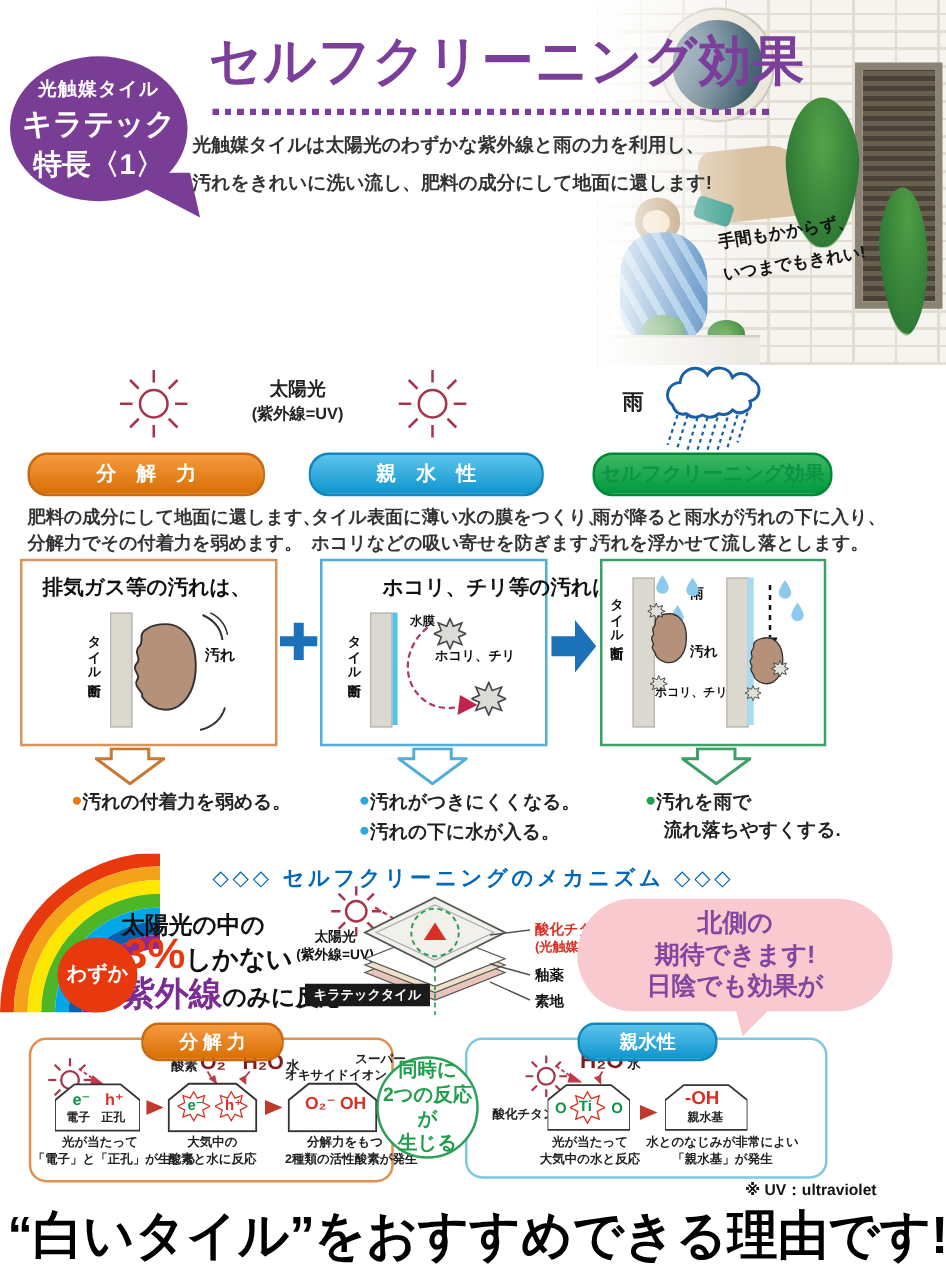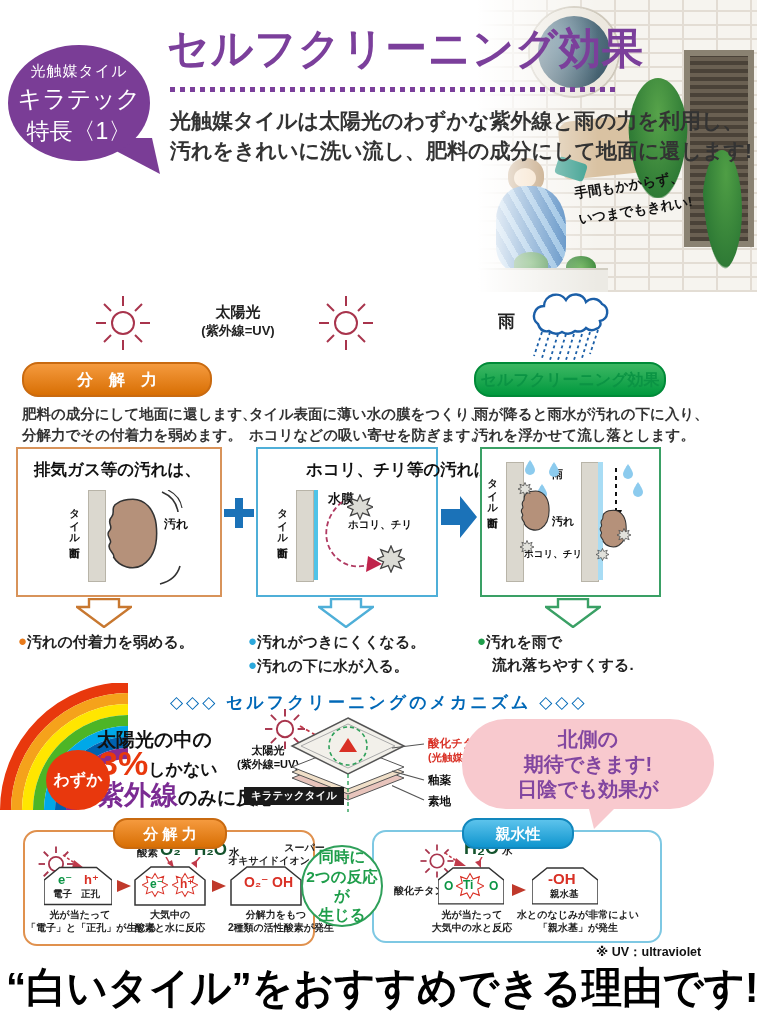--- a/index.html
+++ b/index.html
@@ -2,29 +2,29 @@
 <html><head>
 <meta charset="utf-8">
 <style>
   html,body{margin:0;padding:0;background:#e8e8e8;}
   #page{position:relative;width:757px;height:1027px;background:#fff;overflow:hidden;
         font-family:"Liberation Sans","DejaVu Sans",sans-serif;color:#222;}
   .abs{position:absolute;}
   .b{font-weight:bold;}
   
   .badge{position:absolute;left:8px;top:45px;width:142px;height:116px;background:#7a3d96;
-         border-radius:50%;color:#fff;text-align:center;font-weight:normal;z-index:3;}
+         border-radius:50%;color:#fff;text-align:center;font-weight:bold;z-index:3;}
   .badge .l1{font-size:15px;margin-top:17px;letter-spacing:1px;}
   .badge .l2{font-size:24px;margin-top:2px;}
   .badge .l3{font-size:23px;margin-top:1px;}
   .title{position:absolute;left:167px;top:20px;font-size:43px;font-weight:900;color:#7b3f9b;
          letter-spacing:1px;transform:scaleX(.97);transform-origin:left;white-space:nowrap;z-index:3;}
   .dots{position:absolute;left:170px;top:87px;width:448px;height:5px;z-index:3;
         background:repeating-linear-gradient(90deg,#7b3f9b 0 5px,transparent 5px 10px);}
-  .intro{position:absolute;left:170px;font-size:21px;font-weight:bold;color:#333;white-space:nowrap;z-index:3;}
+  .intro{position:absolute;left:154px;font-size:15px;font-weight:bold;color:#333;white-space:nowrap;z-index:3;}
   
   .photo{position:absolute;left:478px;top:0;width:279px;height:292px;overflow:hidden;
          background:
            repeating-linear-gradient(0deg,#e3ddd4 0 2px,transparent 2px 14px),
            repeating-linear-gradient(90deg,rgba(210,200,188,.55) 0 2px,transparent 2px 34px),
            #f6f4ef;}
   .photo .fade{position:absolute;left:0;top:0;width:120px;height:100%;
          background:linear-gradient(90deg,#fff 0%,rgba(255,255,255,0) 100%);}
   .pnote{position:absolute;left:576px;top:172px;transform:rotate(-9deg);font-size:13.5px;
          font-weight:bold;color:#111;z-index:4;line-height:1.9;white-space:nowrap;}
@@ -40,33 +40,33 @@
   .desc{position:absolute;font-size:14.5px;font-weight:bold;color:#333;line-height:1.45;white-space:nowrap;}
   
   .dbox{position:absolute;top:447px;height:150px;background:#fff;box-sizing:border-box;}
   .dbox.o{border:2.5px solid #d8935a;}
   .dbox.bl{border:2.5px solid #4fafd8;}
   .dbox.g{border:2.5px solid #3aa065;}
   .boxtitle{position:absolute;font-size:16.5px;font-weight:bold;color:#111;white-space:nowrap;}
   .tilebar{position:absolute;width:16px;background:#dbd8cf;border:1px solid #b8b4a8;}
   .vtext{position:absolute;writing-mode:vertical-rl;font-size:10.5px;font-weight:bold;color:#111;letter-spacing:1px;}
   .slabel{position:absolute;font-size:11px;font-weight:bold;color:#111;white-space:nowrap;}
-  .result{position:absolute;top:629px;font-size:15px;font-weight:bold;color:#222;line-height:1.55;white-space:nowrap;}
+  .result{position:absolute;top:629px;font-size:15px;font-weight:bold;color:#222;line-height:1.55;white-space:nowrap;margin-left:39px;}
   .result .dot{font-size:15px;vertical-align:1px;}
   .dot.o{color:#e87a1a}.dot.b2{color:#2ba8dc}.dot.g2{color:#1f9e4b}
   
   .mtitle{position:absolute;left:170px;top:691px;font-size:17px;font-weight:bold;color:#0068b7;
           letter-spacing:3px;white-space:nowrap;}
   .wazuka{position:absolute;left:46px;top:750px;width:64px;height:60px;border-radius:50%;
           background:#e8380d;color:#fff;font-weight:bold;font-size:16px;text-align:center;
           line-height:60px;z-index:4;}
   .copy1{position:absolute;left:97px;top:727px;font-size:19px;font-weight:800;color:#111;white-space:nowrap;}
   .copy2{position:absolute;left:99px;top:744px;font-weight:900;color:#111;white-space:nowrap;}
   .copy2 .pct{font-size:34px;color:#e8380d;}
-  .copy2 .suf{font-size:17px;}
+  .copy2 .suf{font-size:21px;}
   .copy3{position:absolute;left:97px;top:777px;font-weight:900;white-space:nowrap;}
   .copy3 .uv{font-size:27px;color:#7b2b93;}
   .copy3 .suf{font-size:19px;color:#111;}
   .mslabel{position:absolute;left:237px;top:743px;font-size:11px;font-weight:bold;color:#111;
            text-align:center;line-height:1.3;}
   .tag{position:absolute;left:244px;top:787px;background:#1a1a1a;color:#fff;font-size:10.5px;
        font-weight:bold;padding:2px 7px;z-index:3;}
   .layerlbl{position:absolute;font-weight:bold;white-space:nowrap;}
   .pinkbubble{position:absolute;left:462px;top:719px;width:252px;height:90px;background:#f8c9ce;
           border-radius:44px;z-index:3;display:flex;align-items:center;justify-content:center;}
@@ -74,21 +74,21 @@
   .simul{position:absolute;left:301px;top:845px;width:78px;height:78px;border:2px solid #2fa05a;
          border-radius:50%;background:#fff;z-index:4;display:flex;align-items:center;justify-content:center;}
   .simul .txt{color:#1f9e4b;font-size:15.5px;font-weight:bold;text-align:center;line-height:1.25;}
   
   .panel{position:absolute;top:830px;box-sizing:border-box;border-radius:14px;background:#fff;}
   .panel.o{left:23px;width:292px;height:116px;border:2px solid #e0914e;}
   .panel.bl{left:372px;width:290px;height:113px;border:2px solid #7ec8e3;}
   .pill2{position:absolute;top:818px;height:27px;border-radius:14px;color:#fff;font-weight:bold;
          font-size:15px;text-align:center;line-height:27px;z-index:3;}
   .chem{position:absolute;font-weight:bold;white-space:nowrap;}
-  .navy{color:#14532d;}
+  .navy{color:#7f1d1d;}
   .red{color:#d93025;}
   .green{color:#0b9444;}
   .caption{position:absolute;font-size:10px;font-weight:bold;color:#222;text-align:center;line-height:1.3;}
   .fnote{position:absolute;left:596px;top:944px;font-size:12.5px;font-weight:bold;color:#111;white-space:nowrap;}
   .footer{position:absolute;left:6px;top:960px;font-size:42px;font-weight:900;color:#000;
           white-space:nowrap;transform:scaleX(.96);transform-origin:left;}
 </style>
 </head>
 <body>
 
@@ -170,20 +170,21 @@
       <line x1="34" y1="44" x2="26" y2="70"></line>
         <line x1="42" y1="44" x2="34" y2="70"></line>
       <line x1="50" y1="44" x2="42" y2="70"></line>
         <line x1="58" y1="44" x2="50" y2="70"></line>
       <line x1="66" y1="42" x2="58" y2="68"></line>
         <line x1="74" y1="40" x2="66" y2="64"></line>
     </g>
   </svg>
 
   <div class="pill orange" style="left:22px;width:186px;">分　解　力</div>
+  <div class="pill blue" style="left:247px;width:184px;">親　水　性</div>
   <div class="pill green" style="left:474px;width:188px;">セルフクリーニング効果</div>
   <style>.pill{top:362px;}</style>
 
   <div class="desc" style="left:22px;top:404px;">
     <div>肥料の成分にして地面に還します、</div>
     <div>分解力でその付着力を弱めます。</div>
   </div>
   <div class="desc" style="left:249px;top:404px;">
     <div>タイル表面に薄い水の膜をつくり、</div>
     <div>ホコリなどの吸い寄せを防ぎます。</div>
@@ -209,21 +210,21 @@
 
   <svg class="abs" style="left:224px;top:498px;" width="30" height="30" viewBox="0 0 30 30">
     <rect x="11" y="0" width="8" height="30" fill="#1b72b8"></rect>
       <rect x="0" y="11" width="30" height="8" fill="#1b72b8"></rect>
   </svg>
 
   <div class="dbox bl" style="left:256px;width:182px;"></div>
   <div class="boxtitle" style="left:266px;top:459px;margin-left:40px;">ホコリ、チリ等の汚れは、</div>
   <div class="tilebar" style="left:296px;top:490px;height:90px;"></div>
   <div class="abs" style="left:314px;top:490px;width:4px;height:90px;background:#4fc3e8;"></div>
-  <div class="slabel" style="left:328px;top:490px;font-size:13px;">水膜</div>
+  <div class="slabel" style="left:328px;top:490px;font-size:10px;">水膜</div>
   <div class="vtext" style="left:276px;top:500px;">タイル断面</div>
   <svg class="abs" style="left:347px;top:494px;" width="26" height="26" viewBox="0 0 30 30">
     <polygon points="15,1 18,8 26,5 23,12 30,15 23,18 26,25 18,22 15,29 12,22 4,25 7,18 0,15 7,12 4,5 12,8" fill="#dcdcd6" stroke="#444" stroke-width="1.4"></polygon>
   </svg>
   <div class="slabel" style="left:348px;top:518px;font-size:10.5px;">ホコリ、チリ</div>
   <svg class="abs" style="left:377px;top:545px;" width="28" height="28" viewBox="0 0 30 30">
     <polygon points="15,1 18,8 26,5 23,12 30,15 23,18 26,25 18,22 15,29 12,22 4,25 7,18 0,15 7,12 4,5 12,8" fill="#dcdcd6" stroke="#444" stroke-width="1.4"></polygon>
   </svg>
   <svg class="abs" style="left:320px;top:500px;" width="62" height="72" viewBox="0 0 62 72">
     <path d="M22,2 C2,18 0,48 22,62 C30,67 42,68 50,64" fill="none" stroke="#b03a62" stroke-width="1.8" stroke-dasharray="5 3"></path>

